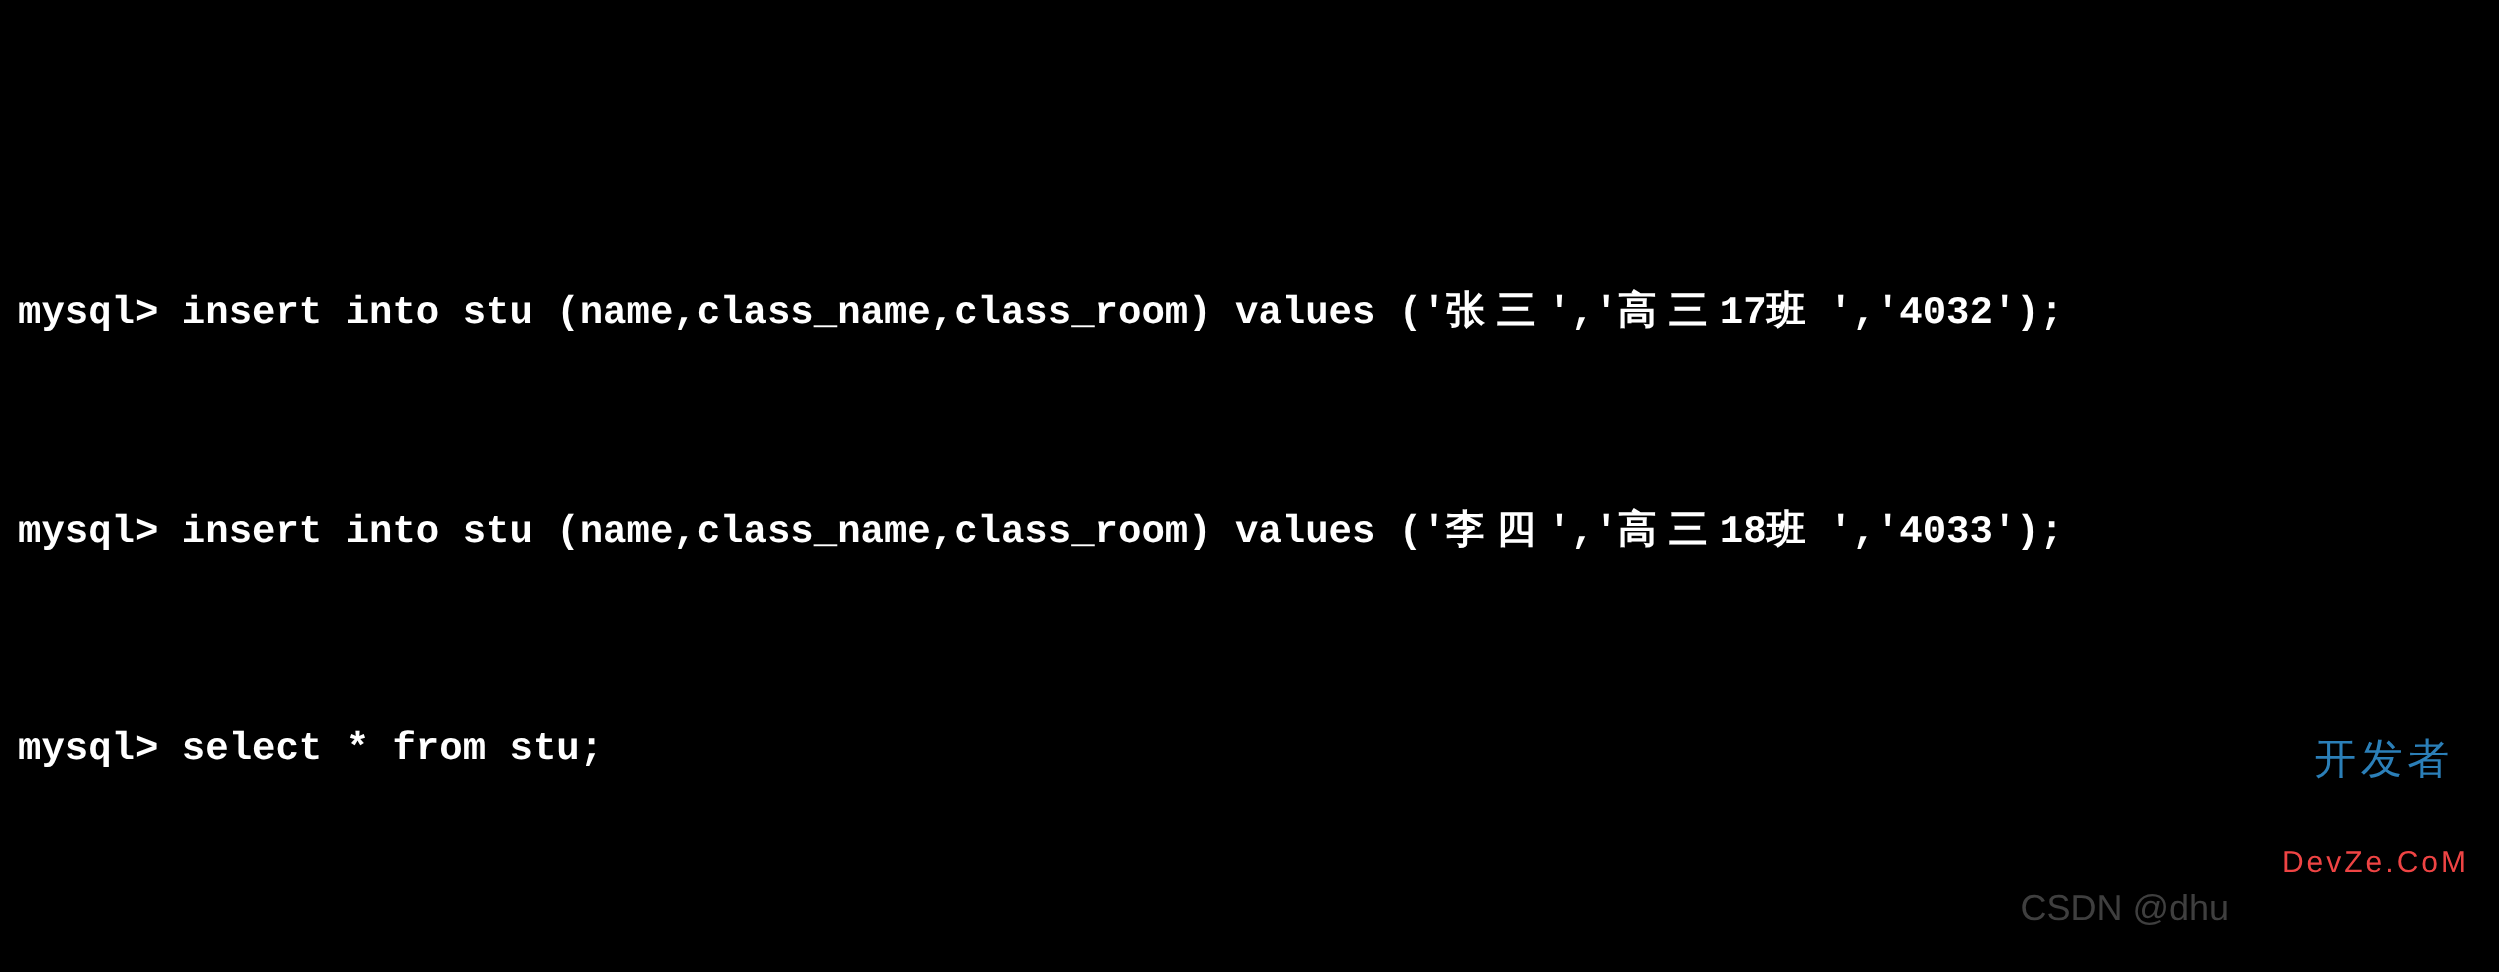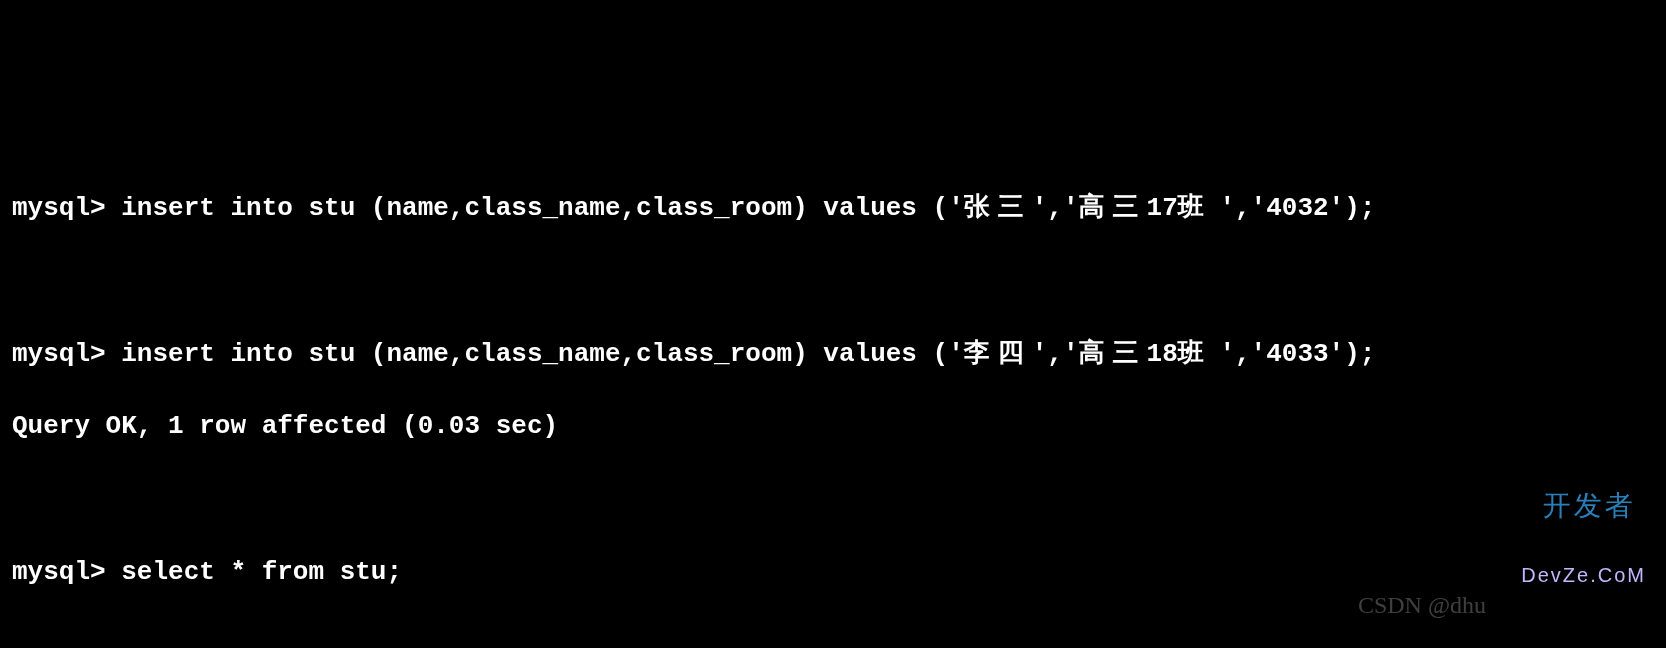--- a/index.html
+++ b/index.html
@@ -31,51 +31,50 @@
       position: absolute;
       bottom: 20px;
       right: 20px;
       font-size: 28px;
       color: #2b7fb8;
       font-weight: normal;
       letter-spacing: 3px;
       font-family: sans-serif;
     }
     .watermark-right .sub {
-      color: #c4b5fd;
+      color: #ef4444;
       font-size: 20px;
       letter-spacing: 2px;
       display: block;
       text-align: right;
       margin-top: -4px;
     }
     .watermark-csdn {
       position: absolute;
       bottom: 25px;
       right: 180px;
       font-size: 24px;
       color: rgba(180, 180, 180, 0.35);
       font-weight: normal;
-      font-family: Liberation Serif, serif;
+      font-family: Liberation Sans, sans-serif;
     }
     .cjk {
       letter-spacing: 8px;
       margin-top: 43px;
     }
   </style>
 </head>
 <body>
 
 
 
 <div class="terminal-content">
 <span class="line"><span>mysql&gt; </span><span>insert into stu (name,class_name,class_room) values ('<span class="cjk">张三</span>','<span class="cjk">高三</span>17班 ','4032');</span></span>
 <span class="line"> </span>
 <span class="line"><span>mysql&gt; </span><span>insert into stu (name,class_name,class_room) values ('<span class="cjk">李四</span>','<span class="cjk">高三</span>18班 ','4033');</span></span>
-<span class="line">Query OK, 1 row affected (0.03 sec)</span>
 <span class="line"> </span>
 <span class="line"><span>mysql&gt; </span><span>select * from stu;</span></span>
 
 
 
 
 
 
 
 

